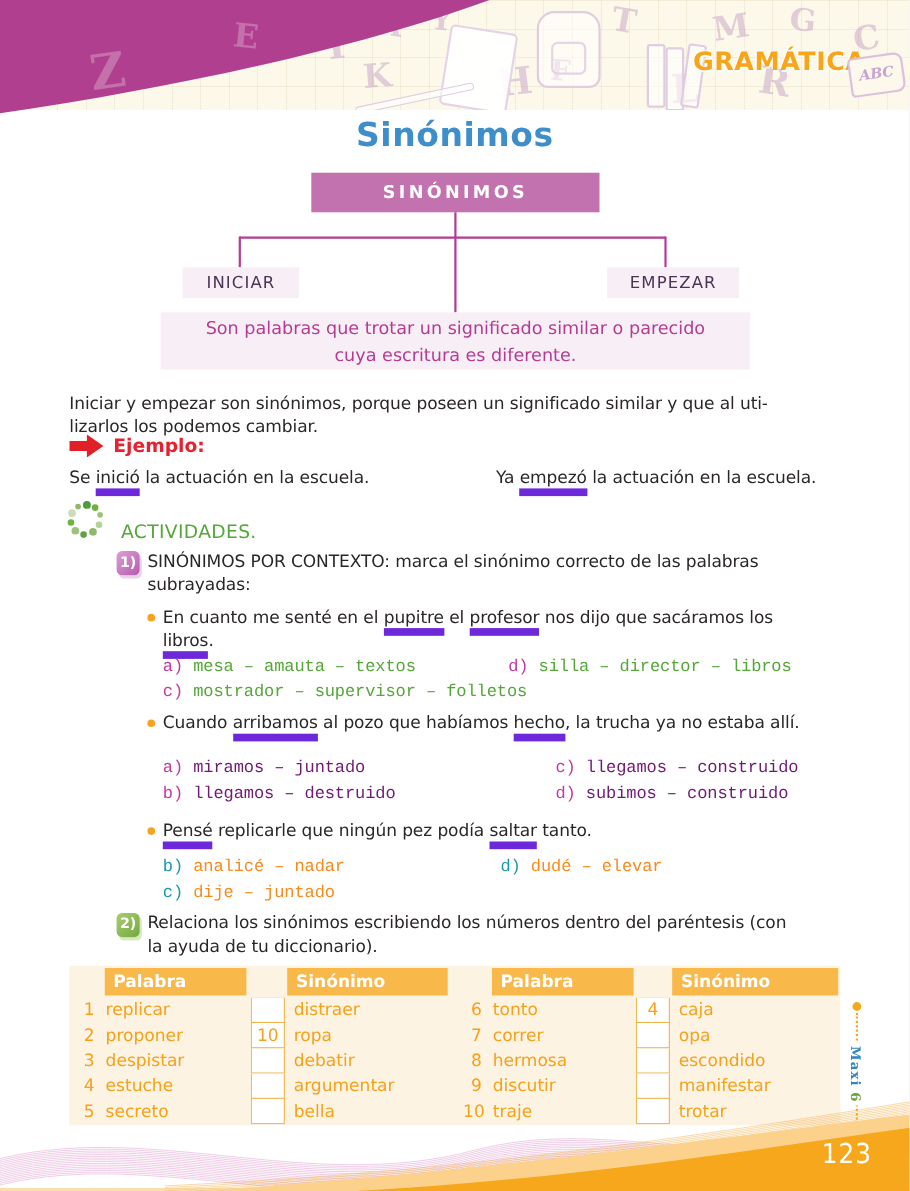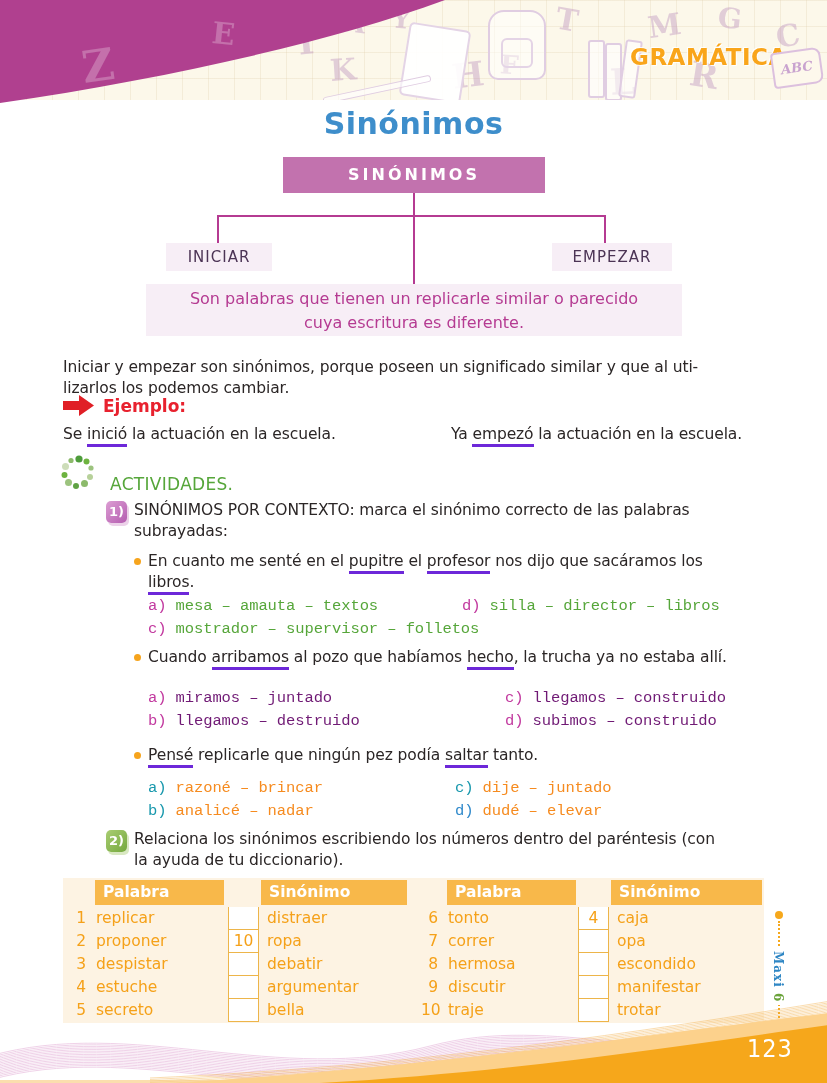--- a/index.html
+++ b/index.html
@@ -62,21 +62,21 @@
   .diag-sub{position:absolute;height:28px;background:#f7eef6;color:#4c3455;font-size:15px;
       text-align:center;line-height:28px;letter-spacing:1px;}
   .diag-left{left:166px;top:243px;width:106px;}
   .diag-right{left:552px;top:243px;width:120px;}
   .diag-def{position:absolute;left:146px;top:284px;width:536px;height:52px;background:#f7eef6;
       color:#b53b92;font-size:16px;text-align:center;line-height:24px;padding-top:3px;box-sizing:border-box;}
 
   
   .bodytext{font-size:15.5px;line-height:21px;letter-spacing:-.1px;}
   .intro{position:absolute;left:63px;top:341px;width:712px;}
-  .u{border-bottom:3px solid #6d28d9;padding-bottom:1px;}
+  .u{border-bottom:7px solid #6d28d9;padding-bottom:1px;}
 
   .ejemplo-row{position:absolute;left:63px;top:395px;display:flex;align-items:center;}
   .ejemplo-label{margin-left:9px;color:#e8212e;font-weight:bold;font-size:17px;}
   .examples{position:absolute;left:63px;top:424px;width:760px;}
   .ex-right{position:absolute;left:388px;top:0;}
 
   .activ-row{position:absolute;left:58px;top:452px;display:flex;align-items:flex-end;}
   .activ-label{margin-left:10px;color:#56a63a;font-size:17px;letter-spacing:.3px;}
 
   .badge{position:absolute;width:21px;height:22px;border-radius:5px;color:#fff;font-weight:bold;
@@ -174,21 +174,21 @@
       <line x1="414" y1="43" x2="414" y2="134"></line>
       <line x1="218" y1="66" x2="605" y2="66"></line>
       <line x1="218" y1="65" x2="218" y2="93"></line>
       <line x1="605" y1="65" x2="605" y2="93"></line>
     </g>
   </svg>
   <div class="diag-root">SINÓNIMOS</div>
   <div class="diag-sub diag-left">INICIAR</div>
   <div class="diag-sub diag-right">EMPEZAR</div>
   <div class="diag-def">
-    <div>Son palabras que tienen un replicarle similar o parecido</div>
+    <div>Son palabras que trotar un significado similar o parecido</div>
     <div>cuya escritura es diferente.</div>
   </div>
 
   <p class="intro bodytext"><span>Iniciar y empezar son sinónimos, porque poseen un significado similar y que al uti-</span><br><span>lizarlos los podemos cambiar.</span></p>
 
   <div class="ejemplo-row">
     <svg width="31" height="21" viewBox="0 0 31 21">
       <polygon points="0,6 16,6 16,0 31,10.5 16,21 16,15 0,15" fill="#e01f26"></polygon>
     </svg>
     <span class="ejemplo-label">Ejemplo:</span>
@@ -236,21 +236,20 @@
     <div class="opt"><span class="lt">b)</span> <span class="tx">llegamos – destruido</span></div>
     <div class="opt"><span class="lt">c)</span> <span class="tx">llegamos – construido</span></div>
     <div class="opt"><span class="lt">d)</span> <span class="tx">subimos – construido</span></div>
   </div>
 
   <div class="bullet bodytext b3">
     <span class="dot"></span>
     <span><span class="u">Pensé</span><span> replicarle que ningún pez podía </span><span class="u">saltar</span><span> tanto.</span></span>
   </div>
   <div class="opts o3">
-    <div class="opt"><span class="lt">a)</span> <span class="tx">razoné – brincar</span></div>
     <div class="opt"><span class="lt">b)</span> <span class="tx">analicé – nadar</span></div>
     <div class="opt"><span class="lt">c)</span> <span class="tx">dije – juntado</span></div>
     <div class="opt"><span class="lt">d)</span> <span class="tx">dudé – elevar</span></div>
   </div>
 
   <div class="badge badge2">2)</div>
   <div class="instr2 bodytext"><span>Relaciona los sinónimos escribiendo los números dentro del paréntesis (con</span><br><span>la ayuda de tu diccionario).</span></div>
 
   <div class="mtable">
     <div></div>

